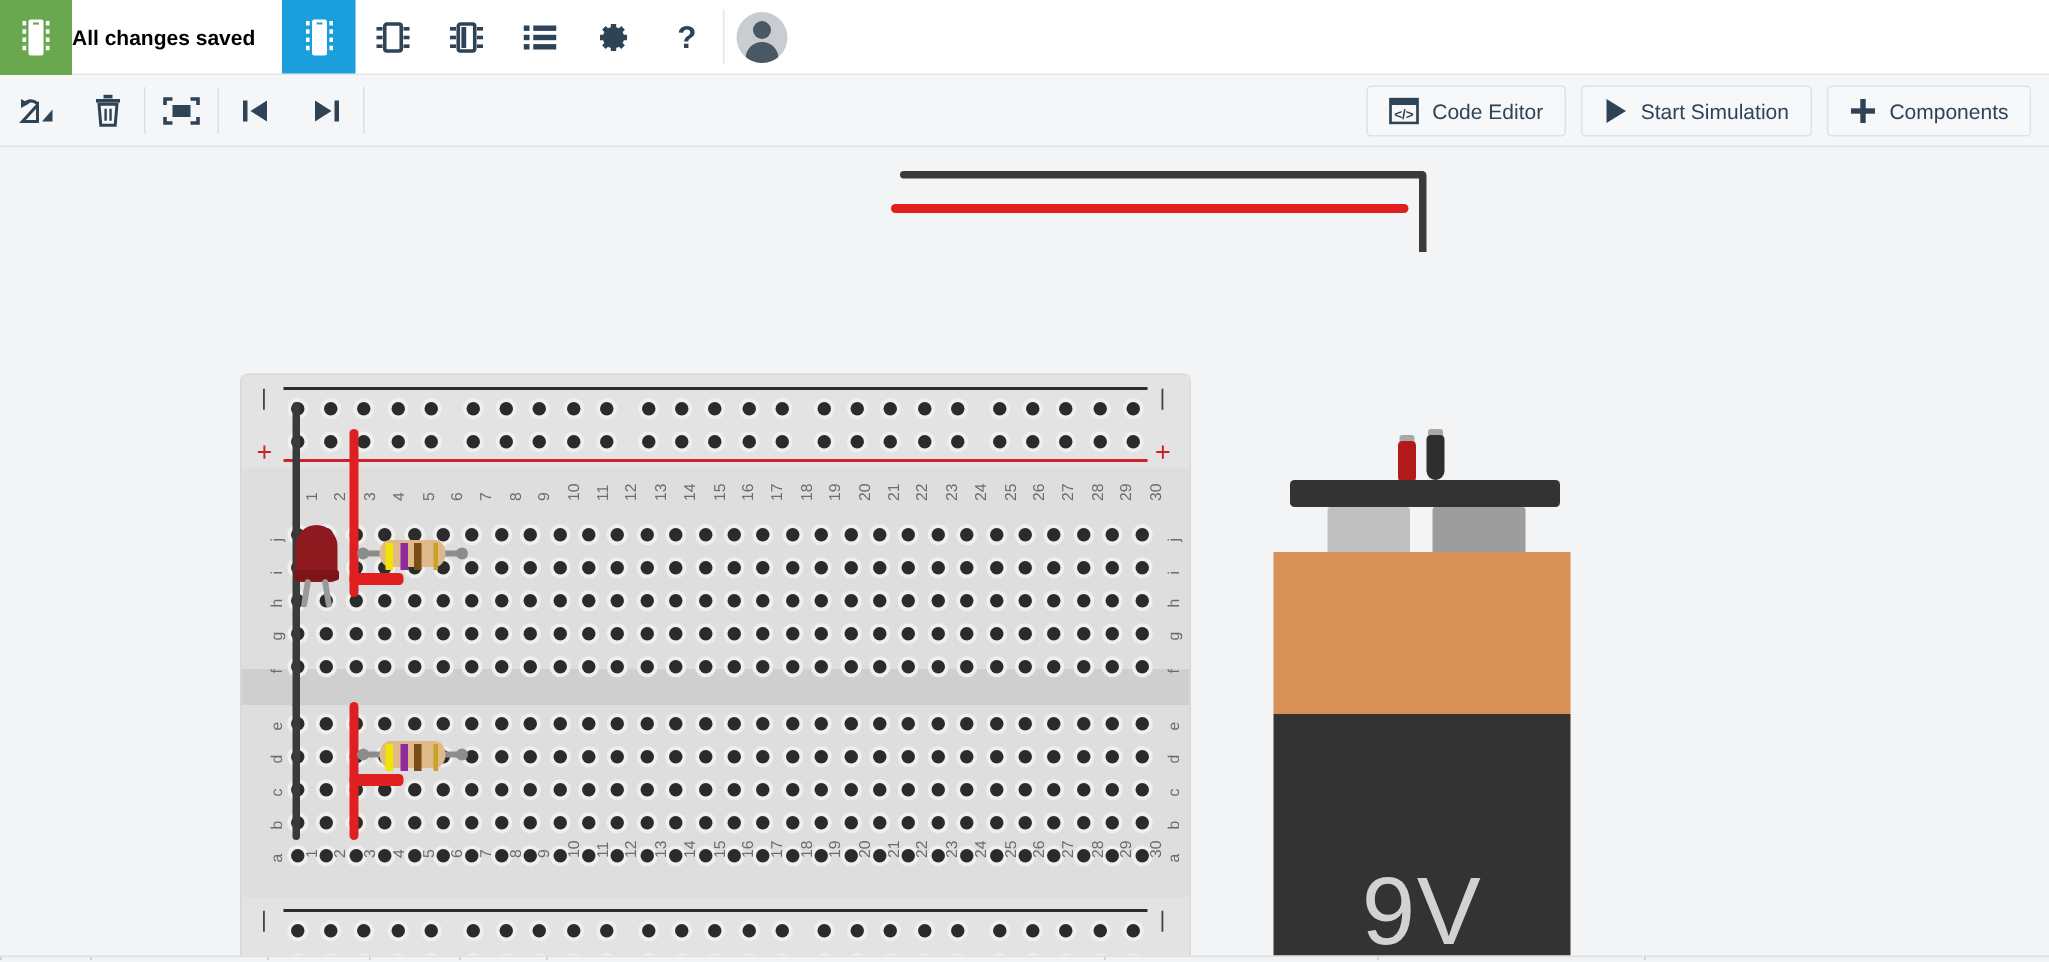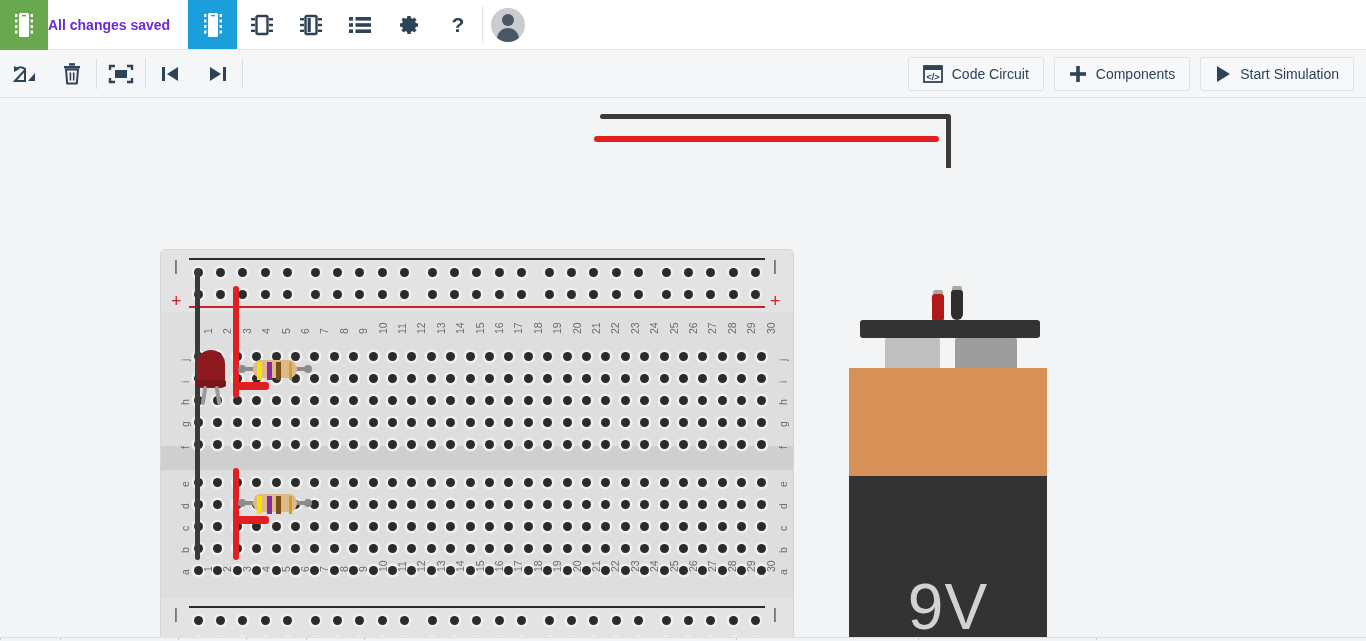--- a/index.html
+++ b/index.html
@@ -28,21 +28,21 @@
     display: flex; align-items: center;
     padding-left: 18px;
     font-size: 16px;
     color: #3d4f63;
     flex: 1 1 auto;
     letter-spacing: .1px;
   }
   .save-status {
     display: flex; align-items: center;
     font-size: 14px; font-weight: bold;
-    color: #6d28d9;
+    color: #000000;
     padding-right: 18px;
     white-space: nowrap;
   }
   .hdr-icons { display: flex; align-items: stretch; }
   .hdr-btn {
     width: 49px; display: flex; align-items: center; justify-content: center;
     cursor: pointer; color: #2f4356;
   }
   .hdr-btn.active { background: #1b9fdc; color: #ffffff; }
   .hdr-sep { width: 1px; background: #e4e6e8; margin: 6px 0; }
@@ -362,36 +362,36 @@
 
   <div class="tb-spacer"></div>
 
   <div class="tb-right">
     <div class="pill">
       <svg width="20" height="18" viewBox="0 0 20 18">
         <rect x="1" y="1" width="18" height="16" fill="none" stroke="#2f4356" stroke-width="1.8"></rect>
         <rect x="1" y="1" width="18" height="4" fill="#2f4356"></rect>
         <text x="10" y="14.5" font-family="Liberation Sans, sans-serif" font-size="9" font-weight="bold" fill="#2f4356" text-anchor="middle">&lt;/&gt;</text>
       </svg>
-      <span>Code Circuit</span>
+      <span>Code Editor</span>
+    </div>
+
+    <div class="pill">
+      <svg width="16" height="18" viewBox="0 0 16 18">
+        <path d="M2 1 L2 17 L15 9 Z" fill="#2f4356"></path>
+      </svg>
+      <span>Start Simulation</span>
     </div>
 
     <div class="pill">
       <svg width="18" height="18" viewBox="0 0 18 18">
         <rect x="7.2" y="1" width="3.6" height="16" fill="#2f4356"></rect>
         <rect x="1" y="7.2" width="16" height="3.6" fill="#2f4356"></rect>
       </svg>
       <span>Components</span>
-    </div>
-
-    <div class="pill">
-      <svg width="16" height="18" viewBox="0 0 16 18">
-        <path d="M2 1 L2 17 L15 9 Z" fill="#2f4356"></path>
-      </svg>
-      <span>Start Simulation</span>
     </div>
   </div>
 </div>
 
 <div class="canvas">
 
   <div class="breadboard">
     <div class="bb-rail rail-top"></div>
     <div class="bb-mid"></div>
     <div class="gutter"></div>

